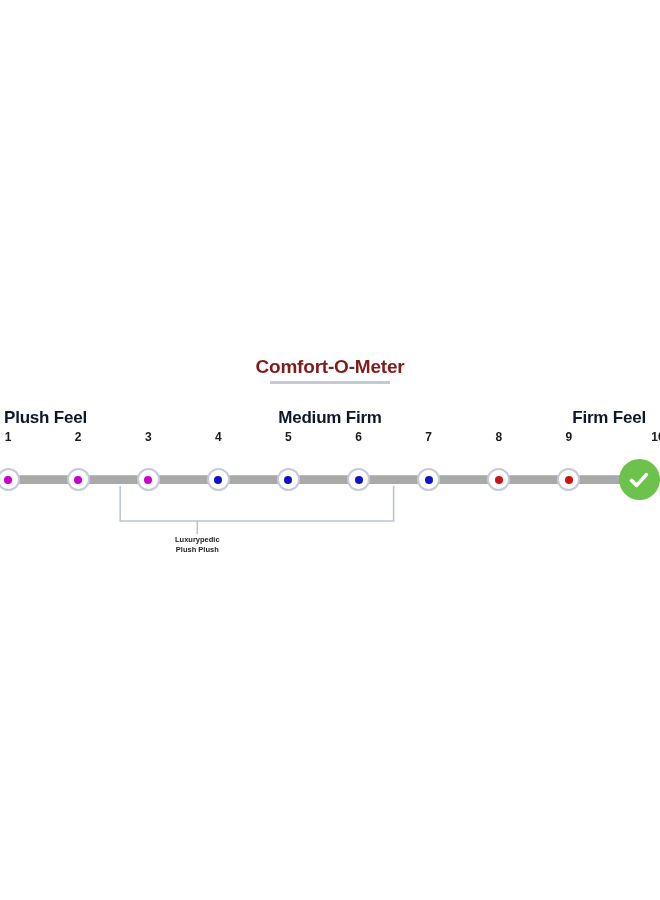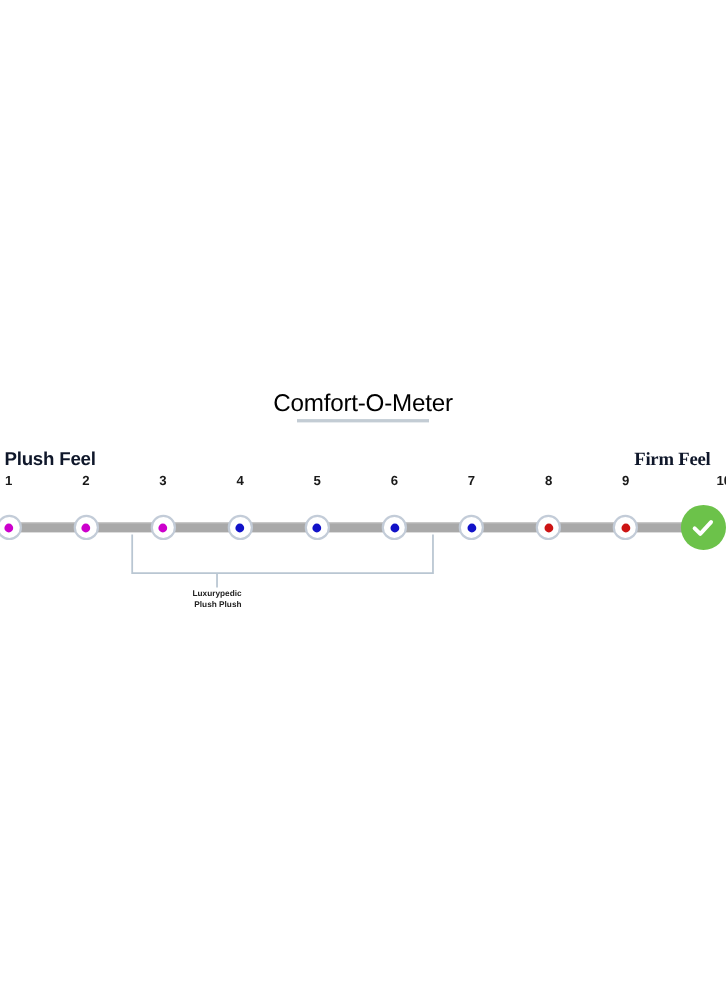--- a/index.html
+++ b/index.html
@@ -30,24 +30,24 @@
   
   .title-wrap {
     position: absolute;
     left: 0;
     top: 355px;
     width: 660px;
     text-align: center;
   }
   .title {
     display: inline-block;
-    font-size: 22px;
-    font-weight: 400;
+    font-size: 19px;
+    font-weight: 700;
     letter-spacing: -0.2px;
-    color: #000000;
+    color: #7f1d1d;
     line-height: 24px;
     padding: 0 2px 3px 2px;
   }
   .title-underline {
     position: absolute;
     left: 50%;
     transform: translateX(-50%);
     top: 381px;
     width: 120px;
     height: 3px;
@@ -60,21 +60,21 @@
     top: 407px;
     font-size: 17px;
     font-weight: 700;
     line-height: 21px;
     color: #0f172a;
     letter-spacing: -0.2px;
     white-space: nowrap;
   }
   .zone-left   { left: 4px; }
   .zone-center { left: 0; width: 660px; text-align: center; }
-  .zone-right  { right: 14px; font-family: Liberation Serif, serif; }
+  .zone-right  { right: 14px; }
 
   
   .ticks {
     position: absolute;
     left: 0;
     top: 430px;
     width: 660px;
     height: 16px;
   }
   .tick {
@@ -168,20 +168,21 @@
 <body>
 
 <div id="comfort-meter">
 
   <div class="title-wrap">
     <span class="title">Comfort-O-Meter</span>
   </div>
   <div class="title-underline"></div>
 
   <div class="zone-label zone-left">Plush Feel</div>
+  <div class="zone-label zone-center">Medium Firm</div>
   <div class="zone-label zone-right">Firm Feel</div>
 
   <div class="ticks" id="ticks">
       <div class="tick" style="left: 8px;">1</div>
       <div class="tick" style="left: 78.1111px;">2</div>
       <div class="tick" style="left: 148.222px;">3</div>
       <div class="tick" style="left: 218.333px;">4</div>
       <div class="tick" style="left: 288.444px;">5</div>
       <div class="tick" style="left: 358.556px;">6</div>
       <div class="tick" style="left: 428.667px;">7</div>
@@ -225,18 +226,18 @@
           <path d="M5.5 13.4 L10.6 18.4 L20.4 7.6" fill="none" stroke="#ffffff" stroke-width="3.6" stroke-linecap="round" stroke-linejoin="round"></path>
         </svg>
       </div>
     </div>
 
   <svg class="bracket" id="bracket" width="660" height="900" viewBox="0 0 660 900">
       <path d="M120.17777777777778 486 L120.17777777777778 521 L393.6111111111111 521 L393.6111111111111 486" fill="none" stroke="#b9c6d2" stroke-width="1.6"></path>
       <path d="M197.3 521 L197.3 534" fill="none" stroke="#b9c6d2" stroke-width="1.6"></path>
     </svg>
 
-  <div class="callout-label" id="callout" style="left: 197.3px; text-align: right;">
+  <div class="callout-label" id="callout" style="left: 197.3px;">
     <div>Luxurypedic</div>
     <div>Plush Plush</div>
   </div>
 
 </div>
 
 </body></html>

